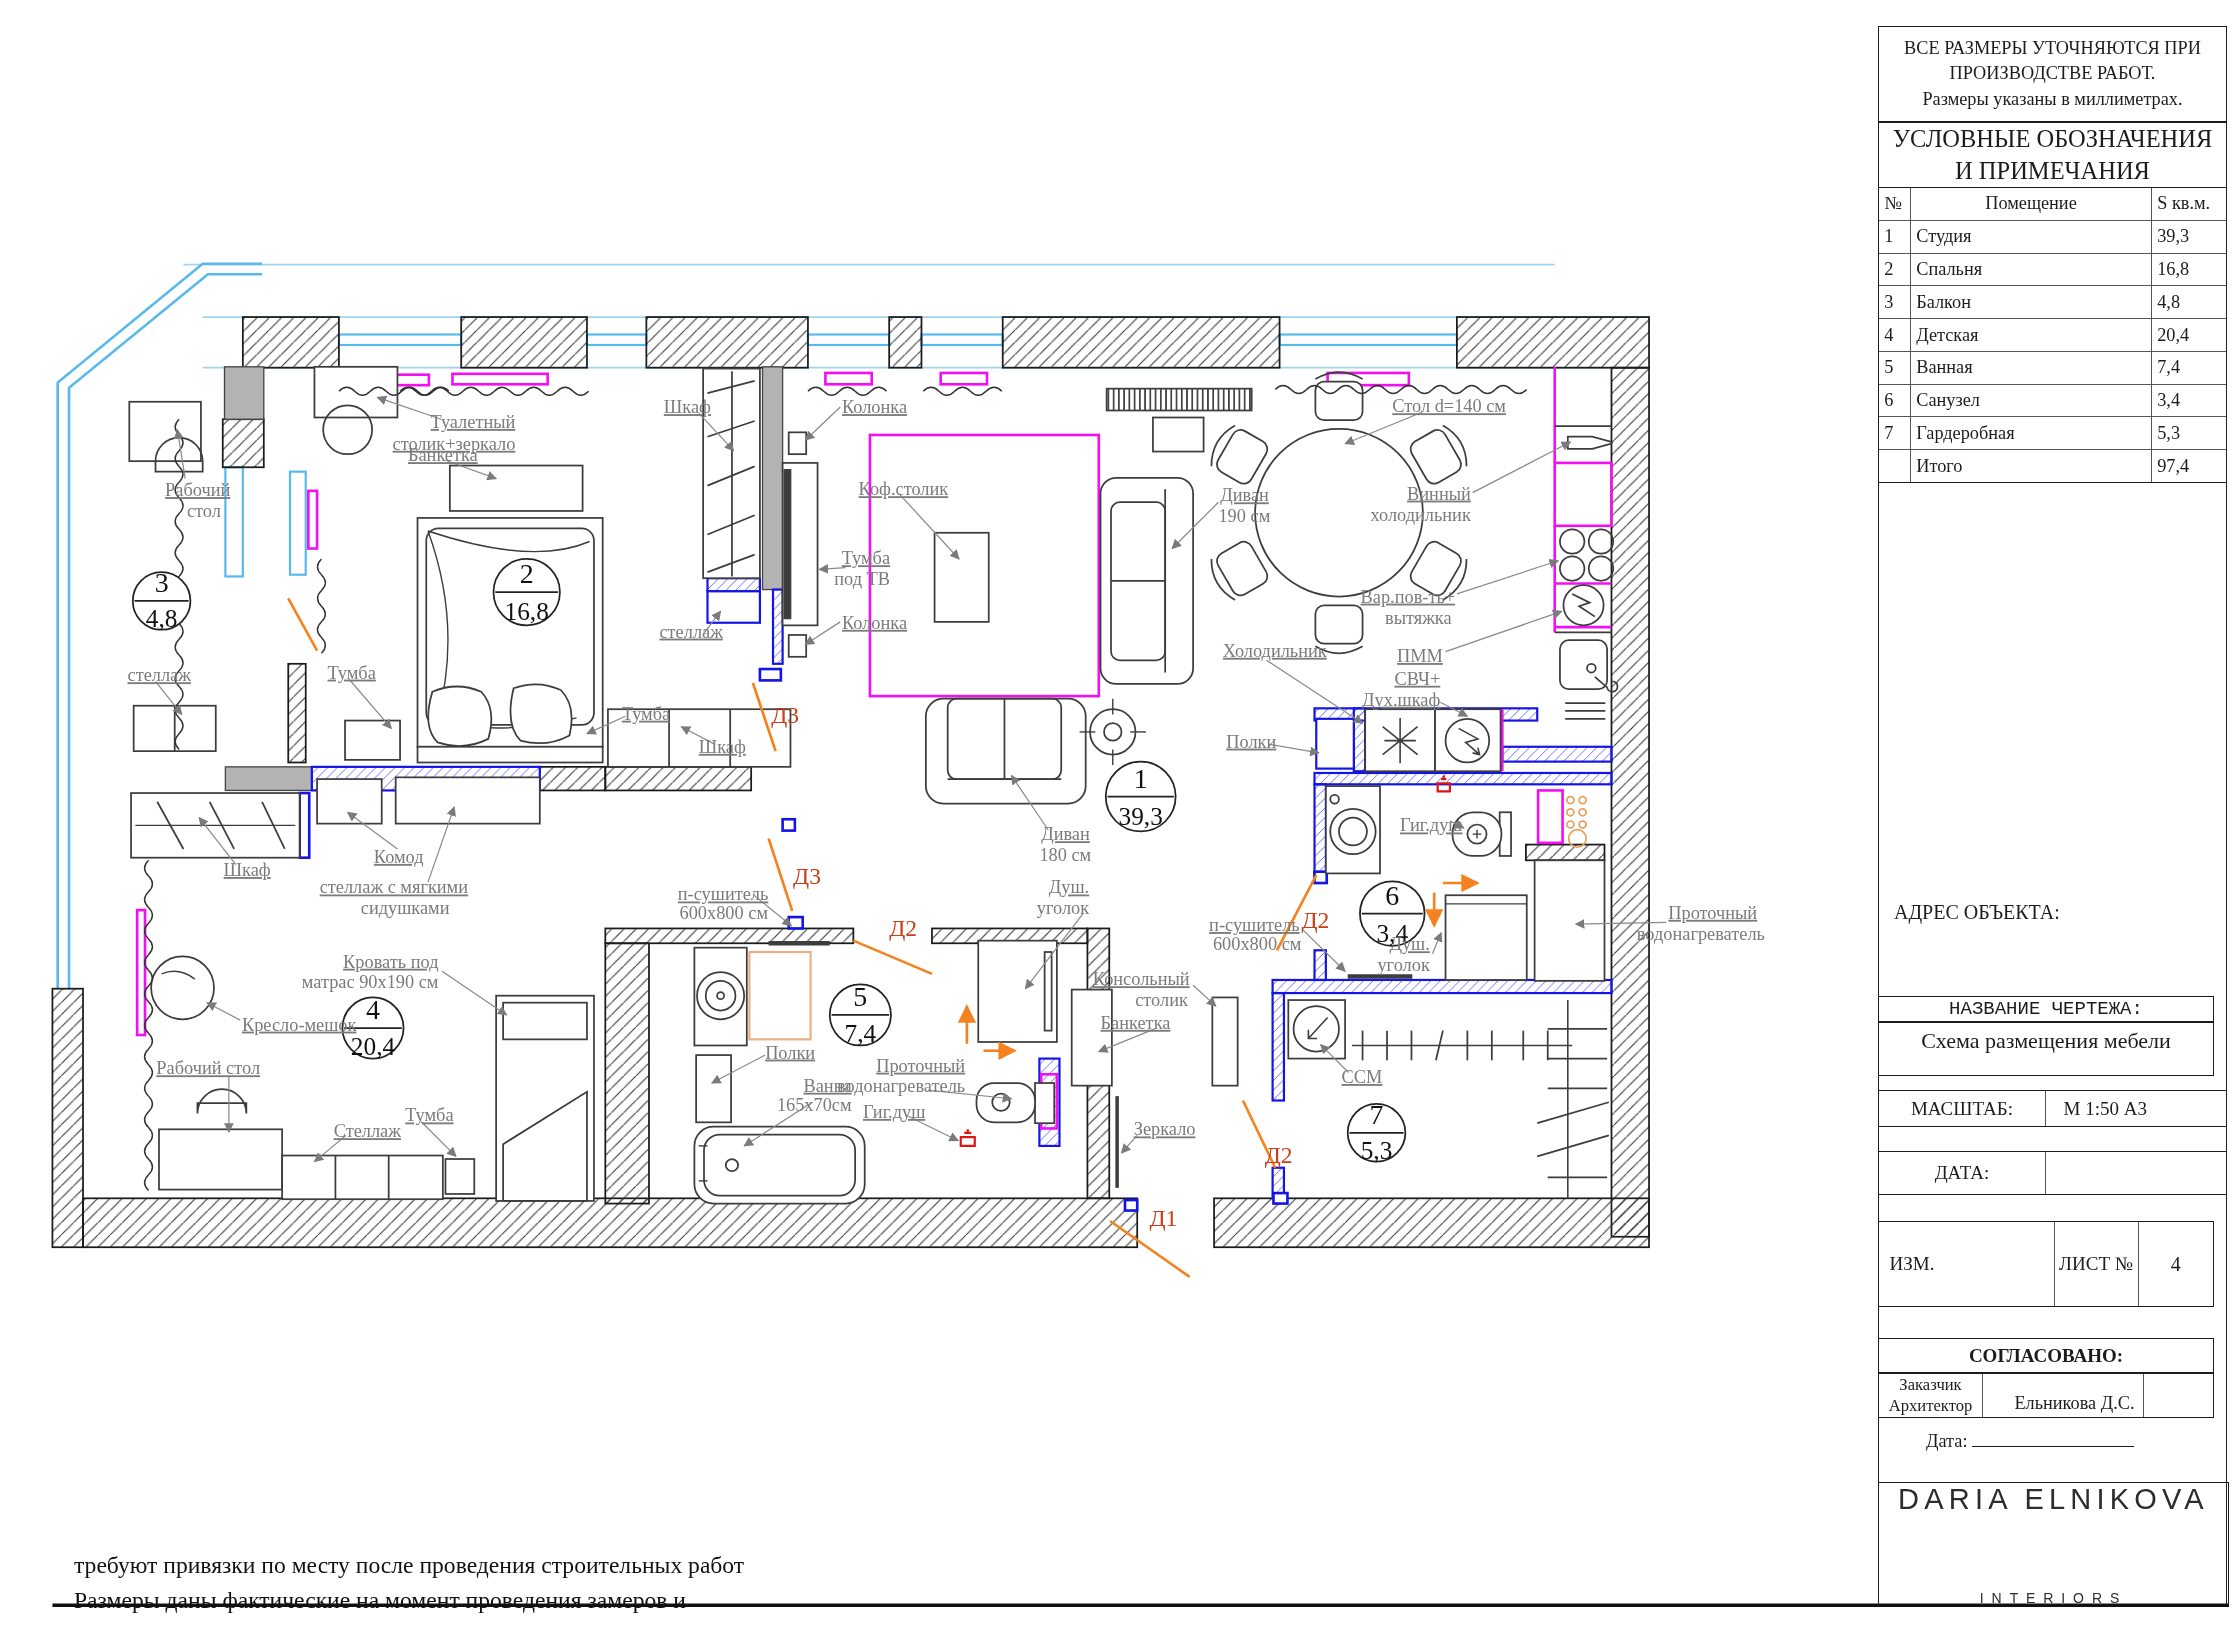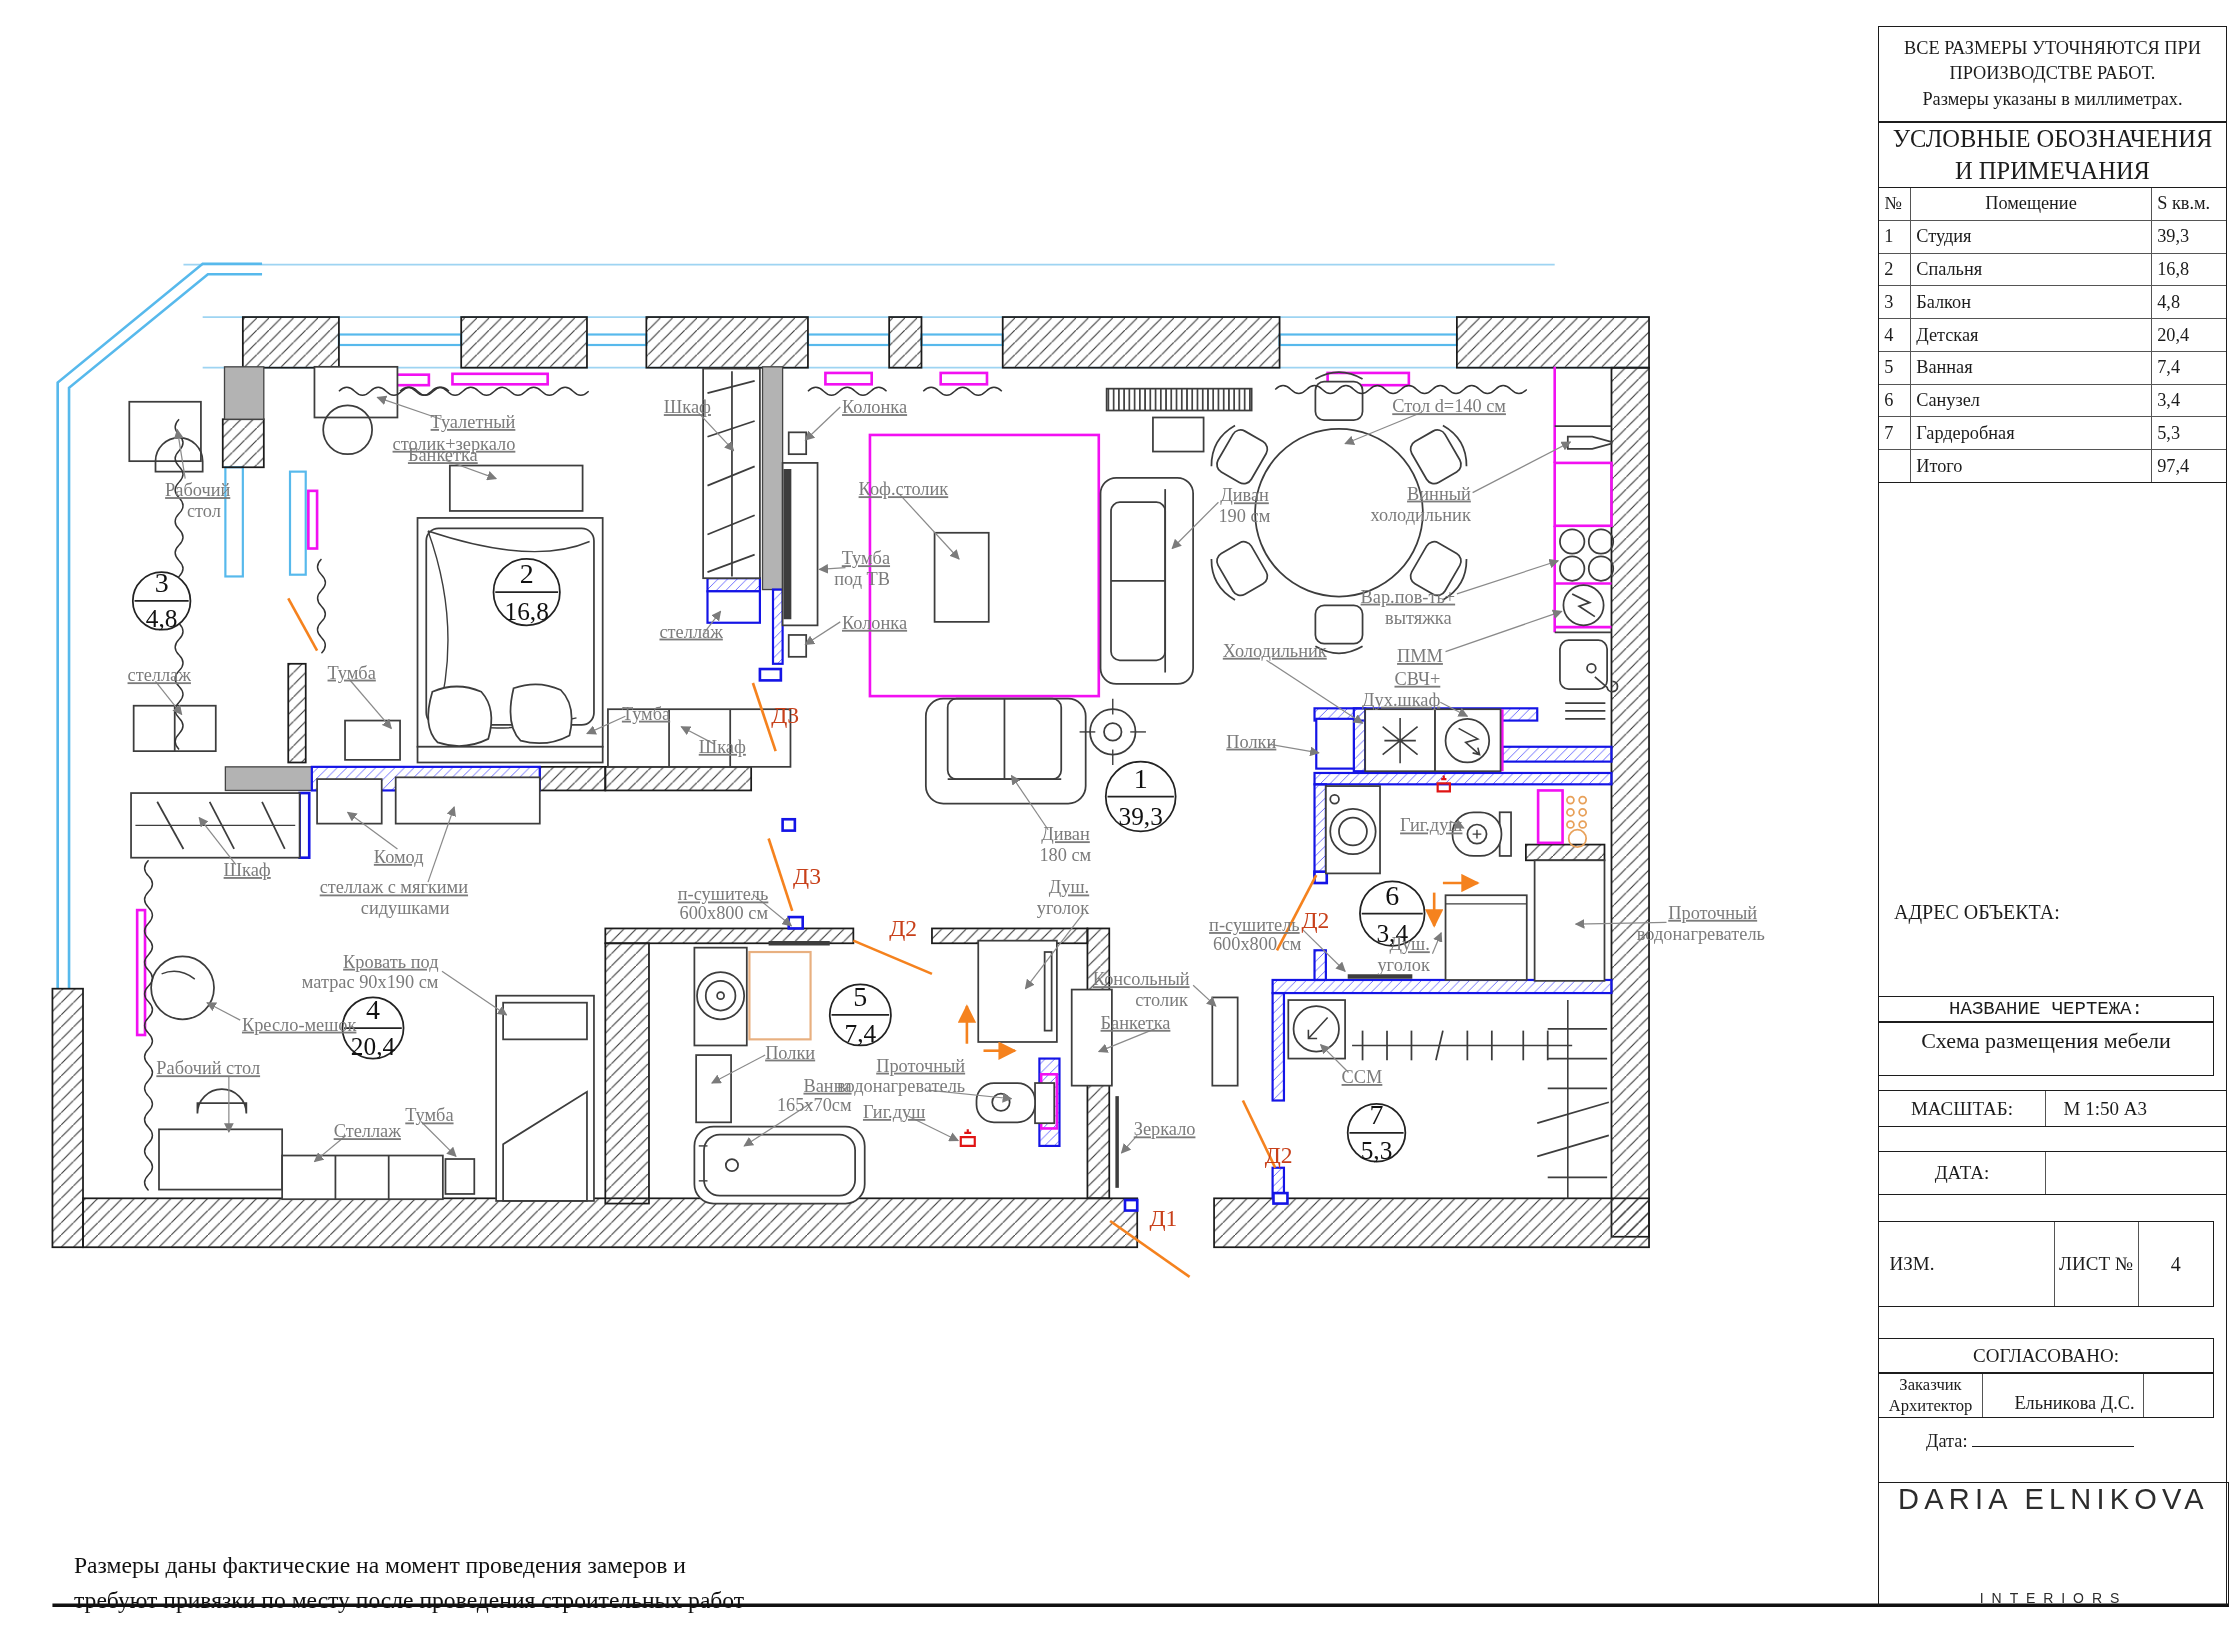--- a/index.html
+++ b/index.html
@@ -613,21 +613,21 @@
   <div class="c" style="width:166px;border-right:1.4px solid #555;font-size:19px;">ДАТА:</div>
   <div style="flex:1;"></div>
 </div>
 
 <div class="tb" style="left:1878px;top:1221px;width:336px;height:86px;display:flex;">
   <div style="width:164px;display:flex;align-items:center;padding-left:10.5px;font-size:19px;border-right:1.4px solid #555;">ИЗМ.</div>
   <div class="c" style="width:83px;border-right:1.4px solid #555;font-size:19px;">ЛИСТ №</div>
   <div class="c" style="flex:1;font-size:20px;">4</div>
 </div>
 
-<div class="tb c" style="left:1878px;top:1338px;width:336px;height:35px;font-size:19px;">
+<div class="tb c" style="left:1878px;top:1338px;width:336px;height:35px;font-size:19px;font-weight:bold;">
   <span>СОГЛАСОВАНО:</span>
 </div>
 <div class="tb" style="left:1878px;top:1373px;width:336px;height:45px;display:flex;gap:23px;">
   <div class="c" style="width:103px;border-right:1.4px solid #555;font-size:16.6px;flex-direction:column;line-height:1.25;">
     <div>Заказчик</div>
     <div>Архитектор</div>
   </div>
   <div class="c" style="width:138px;border-right:1.4px solid #555;font-size:18.3px;align-items:flex-end;padding-bottom:3.5px;box-sizing:border-box;">Ельникова Д.С.</div>
   <div style="flex:1;"></div>
 </div>
@@ -635,18 +635,18 @@
   <span>Дата:</span>
   <span style="display:inline-block;width:162px;border-bottom:1.4px solid #1c1c1c;"></span>
 </div>
 
 <div class="brand" style="border-top:1.7px solid #1c1c1c;">
   <div class="bn">DARIA ELNIKOVA</div>
   <div class="bs">INTERIORS</div>
 </div>
 
 <div class="note">
+  <div>требуют привязки по месту после проведения строительных работ</div>
   <div>Размеры даны фактические на момент проведения замеров и</div>
-  <div>требуют привязки по месту после проведения строительных работ</div>
 </div>
 
 </div>
 
 
 </body></html>

